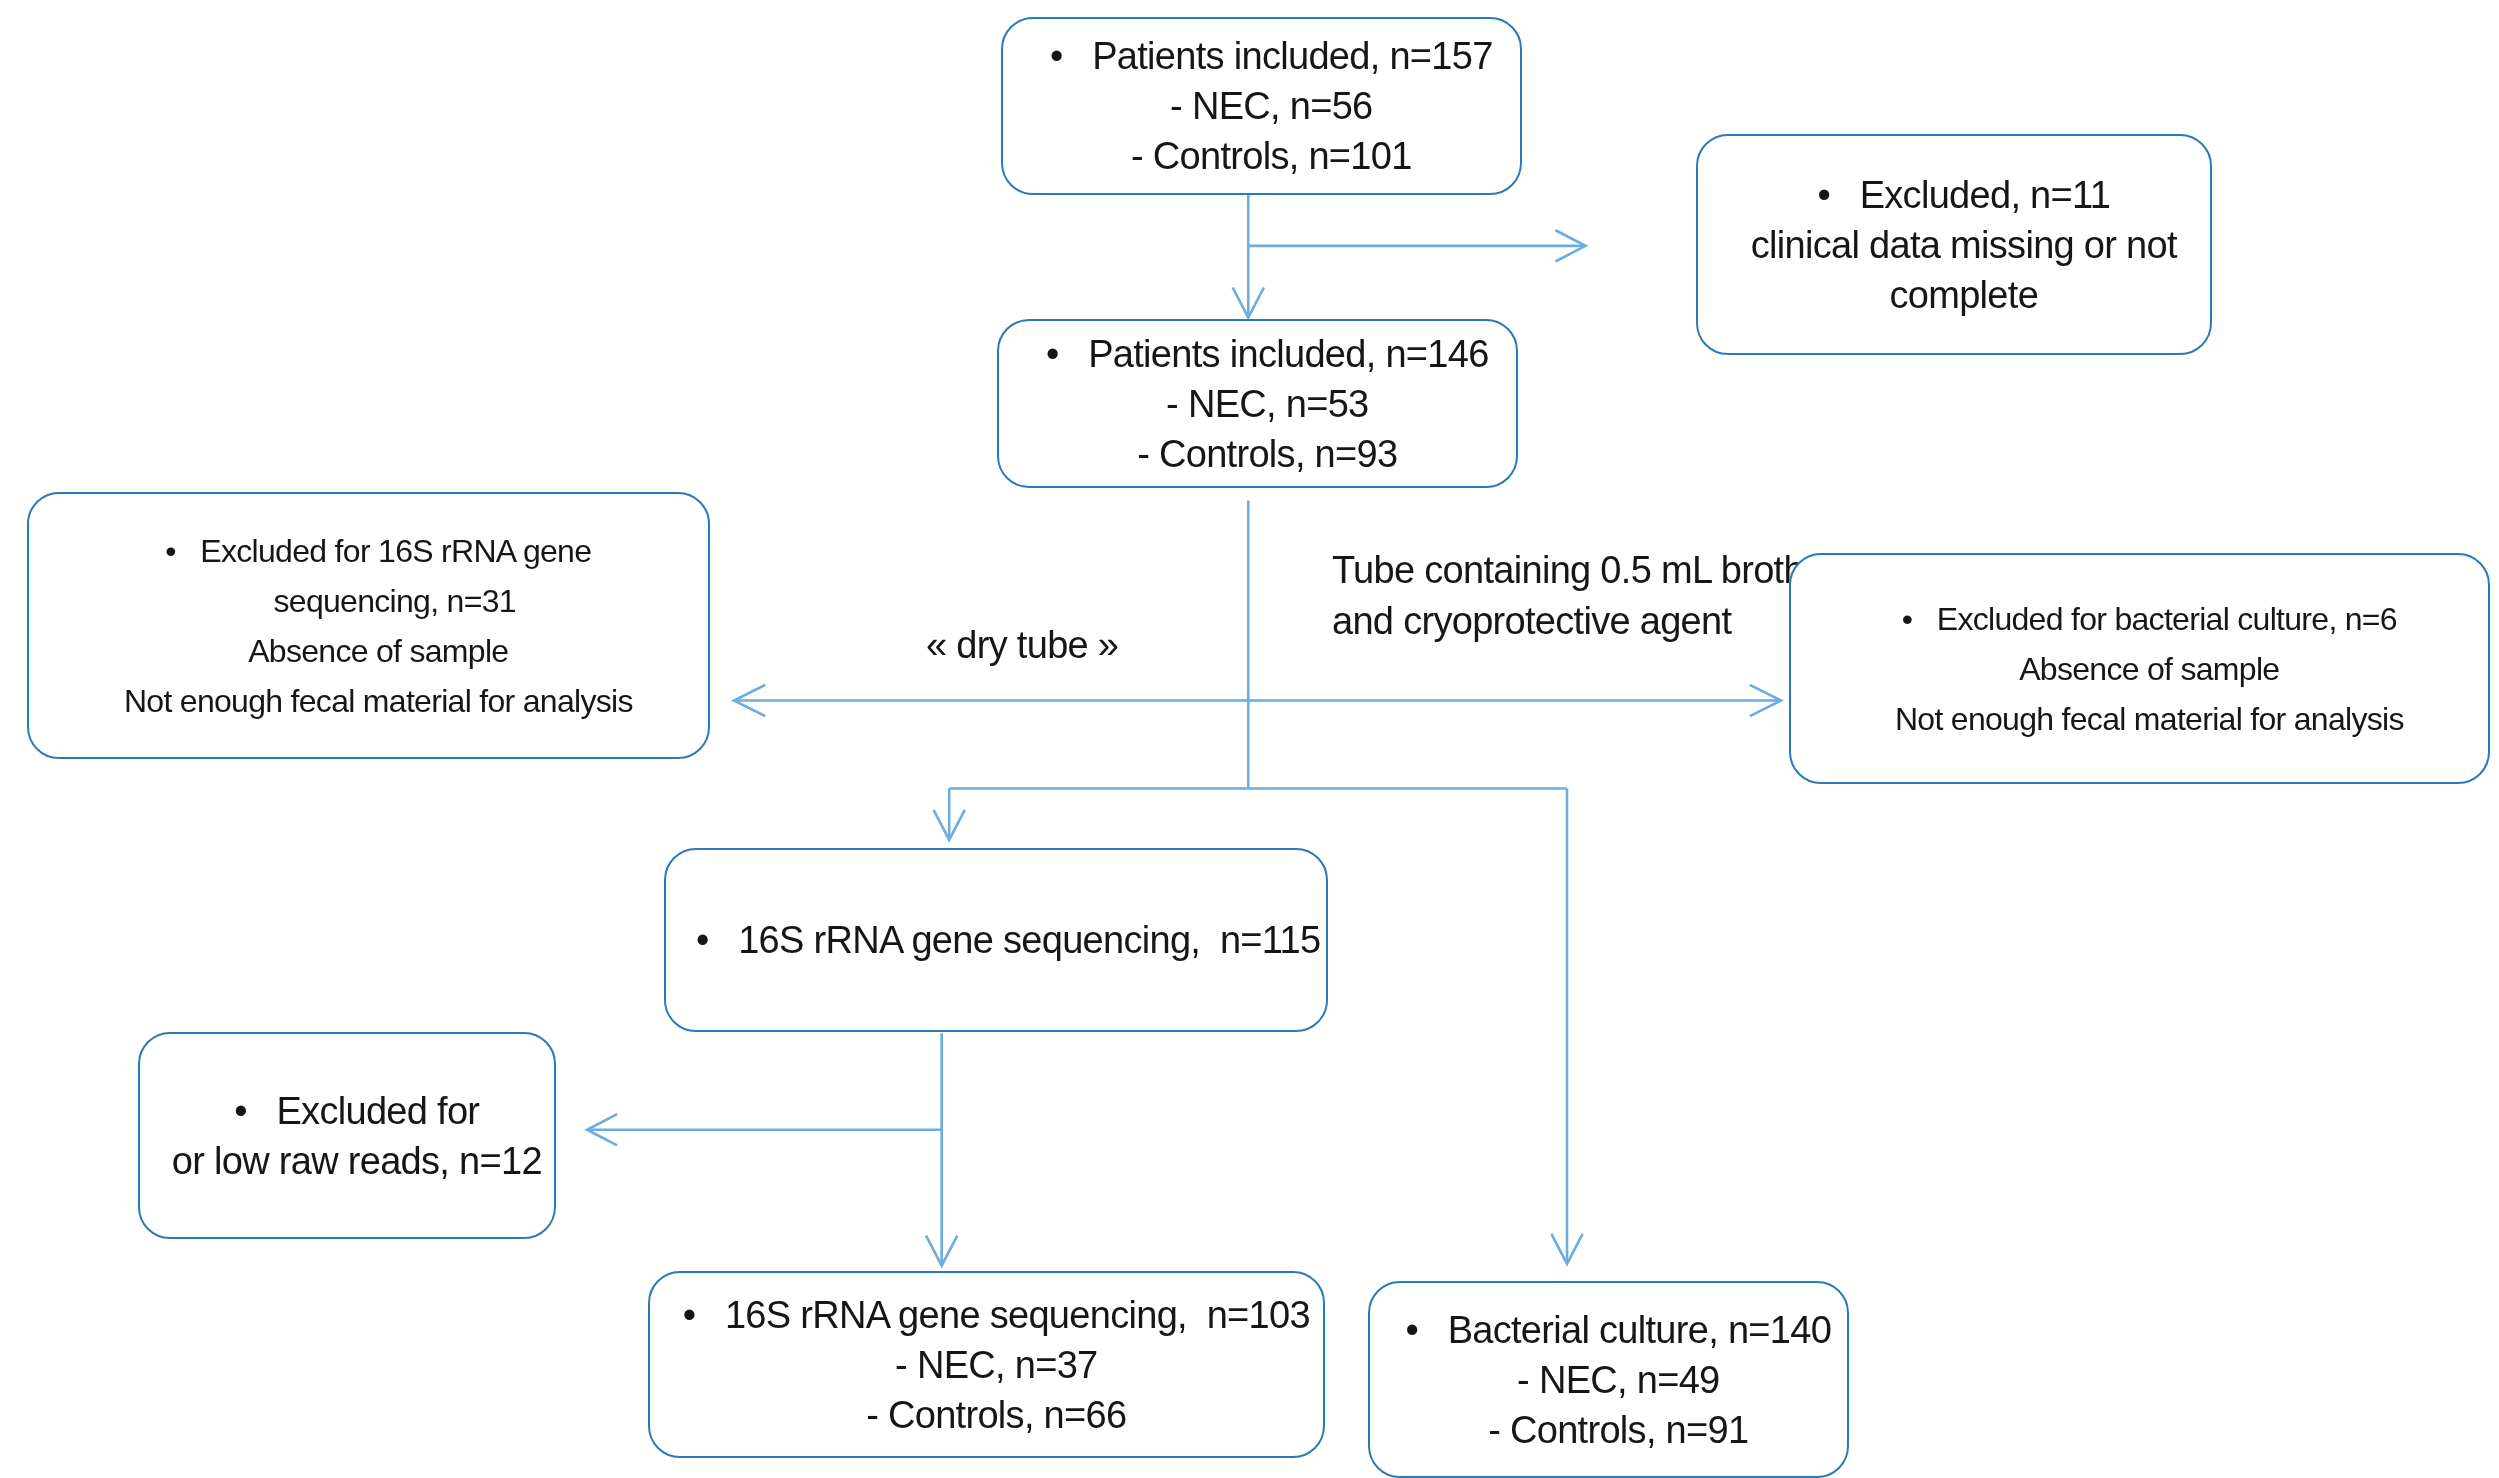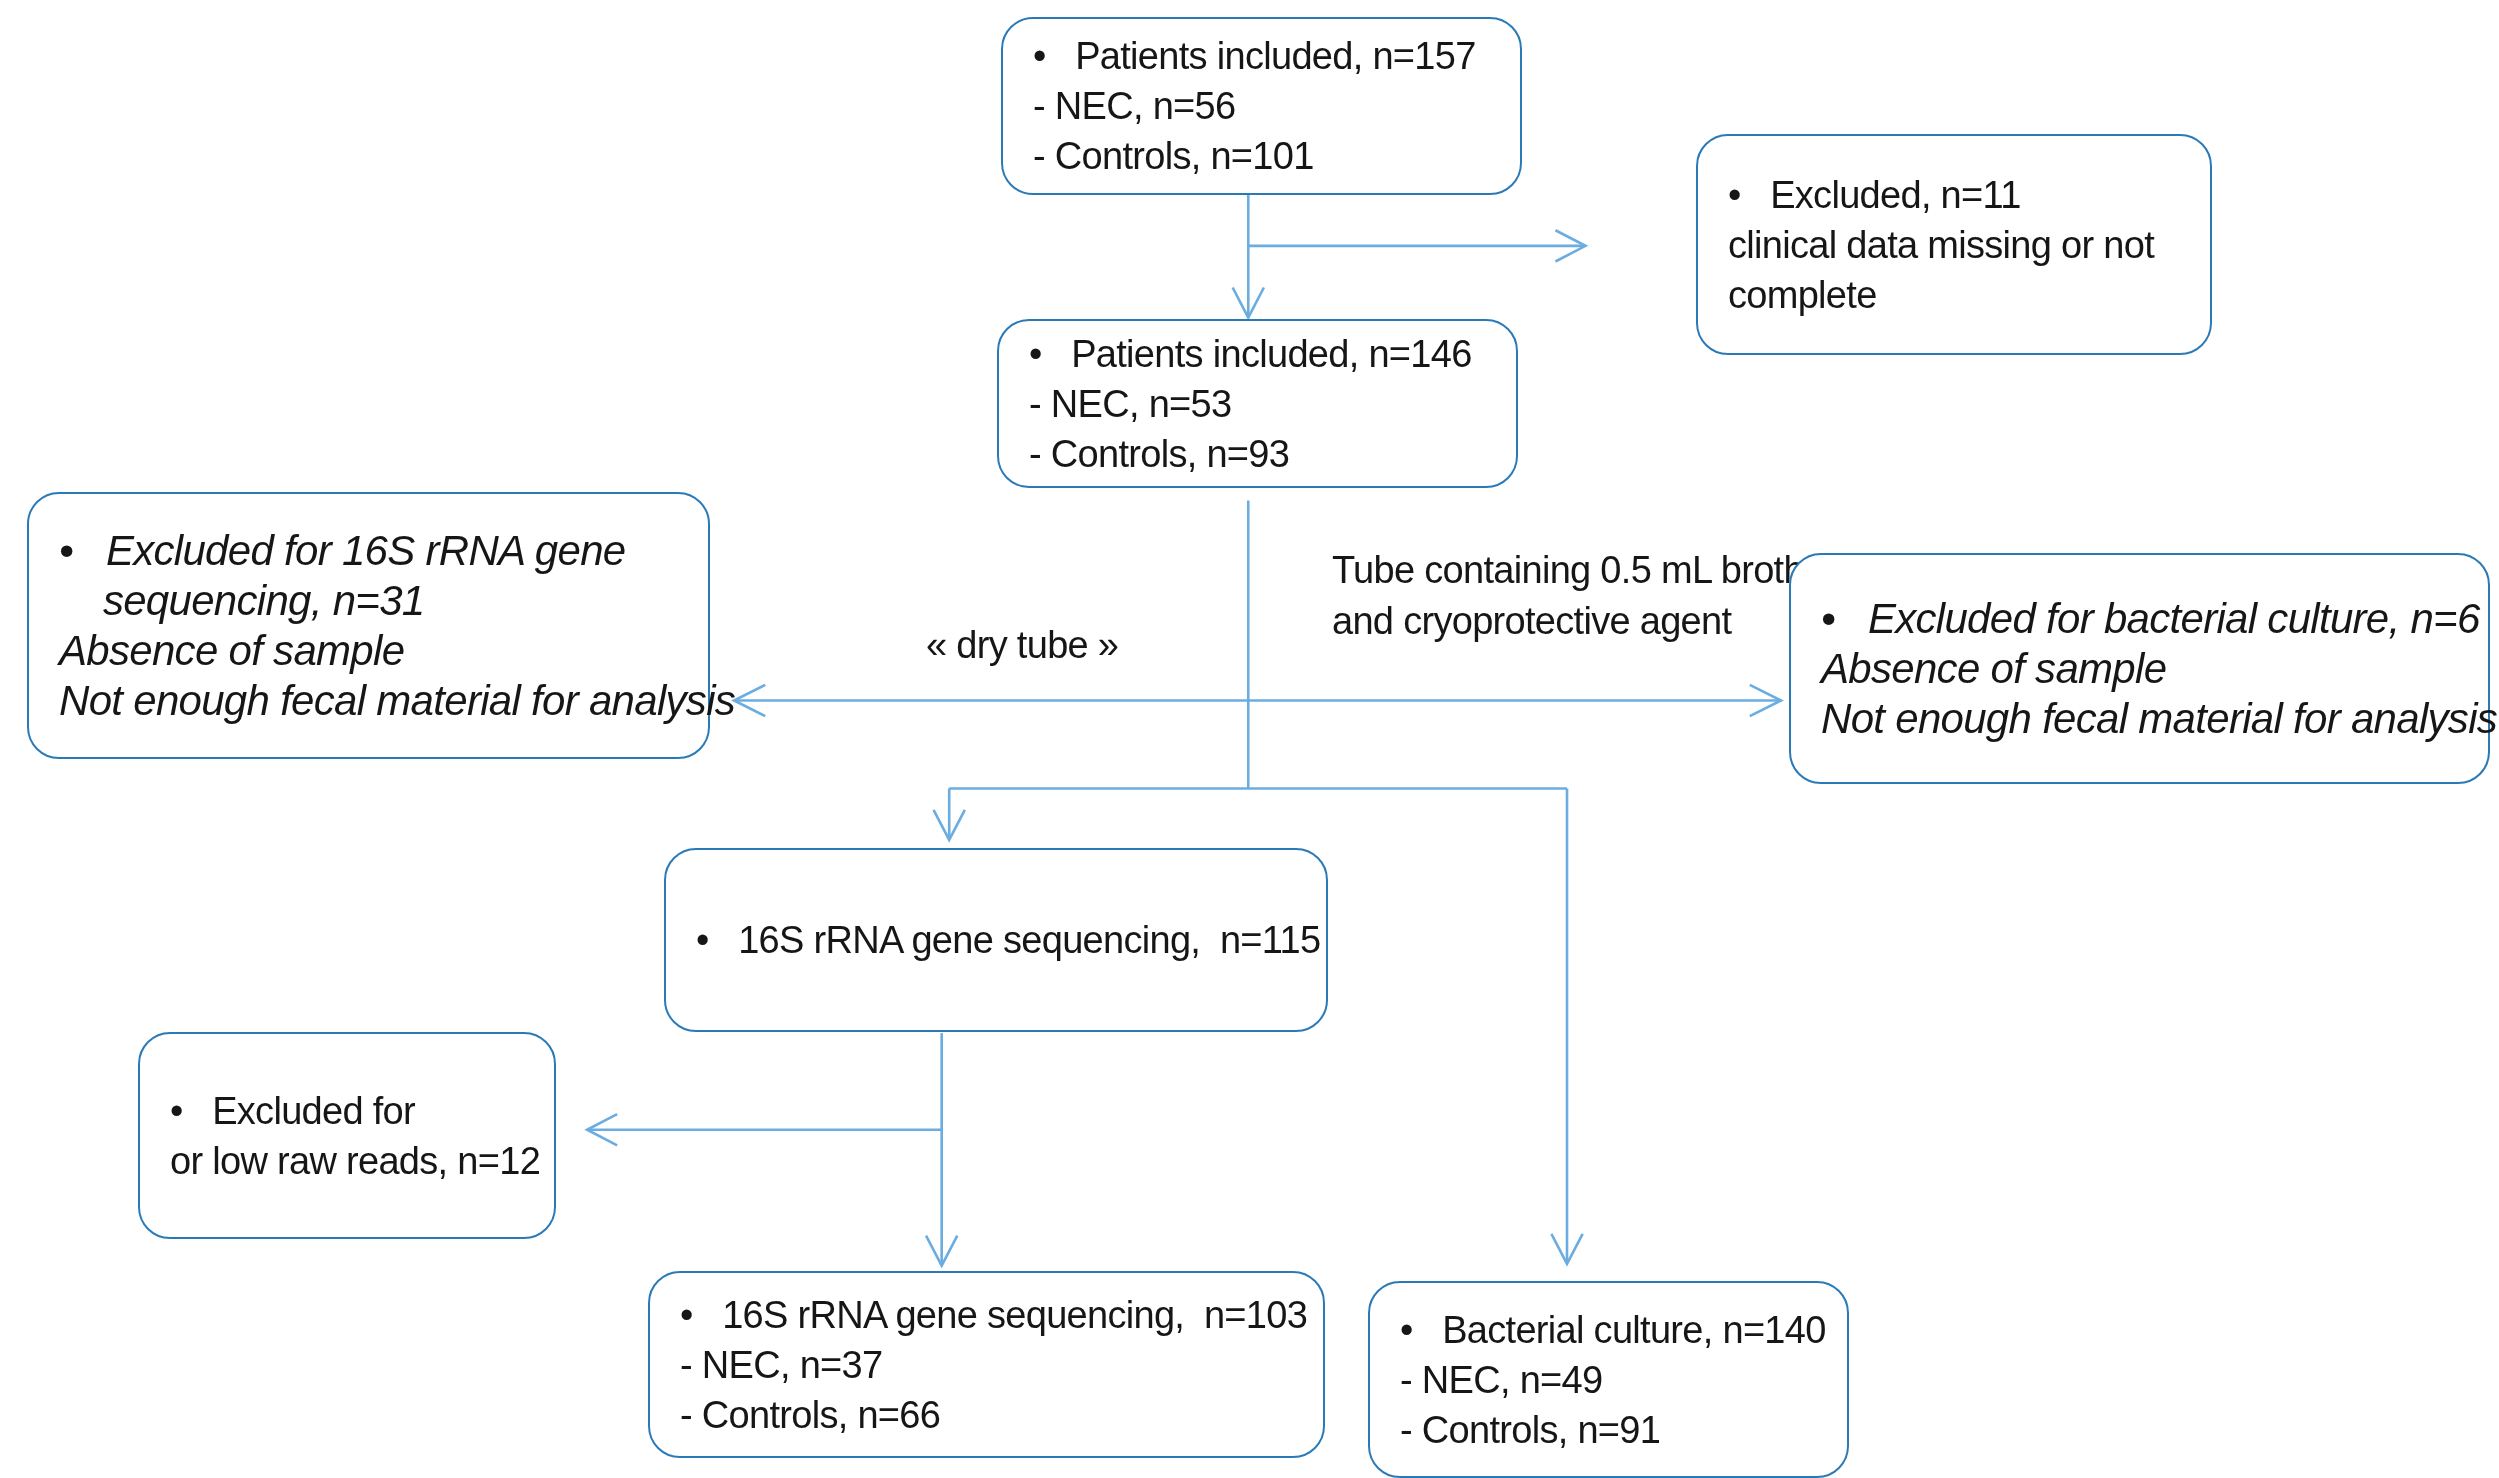--- a/index.html
+++ b/index.html
@@ -11,22 +11,22 @@
   *{margin:0;padding:0;box-sizing:border-box;}
   html,body{width:2500px;height:1478px;background:var(--bg);
     font-family:"Liberation Sans",sans-serif;overflow:hidden;position:relative;}
   #connectors{position:absolute;left:0;top:0;width:2500px;height:1478px;
     color:var(--line-blue);z-index:0;}
   #connectors line,#connectors polyline{stroke:currentColor;stroke-width:4.5;fill:none;}
   .box{position:absolute;border:2.9px solid var(--border-blue);border-radius:32px;
     background:var(--bg);display:flex;flex-direction:column;justify-content:center;
     padding:7px 10.4px 7px 30px;z-index:1;}
   .line{white-space:pre;font-size:38px;line-height:50px;letter-spacing:-0.7px;
-    color:var(--text-color);}
-  .small .line{font-size:42px;font-style:italic;}
+    color:var(--text-color);text-align:center;}
+  .small .line{font-size:32px;}
   .float-label{position:absolute;z-index:1;color:var(--text-color);
     font-size:38px;line-height:51px;letter-spacing:-0.7px;}
   #label-dry-tube{left:926px;top:620px;white-space:pre;}
   #label-broth-tube{left:1332px;top:545px;width:480px;}
   
   #box-patients-157{left:1001px;top:17.4px;width:521px;height:178px;}
   #box-excluded-11{left:1696px;top:134px;width:516px;height:221px;}
   #box-patients-146{left:997px;top:319px;width:521px;height:169px;}
   #box-excluded-16s-31{left:27px;top:492px;width:683px;height:267px;}
   #box-excluded-culture-6{left:1789px;top:553px;width:701px;height:231px;}

